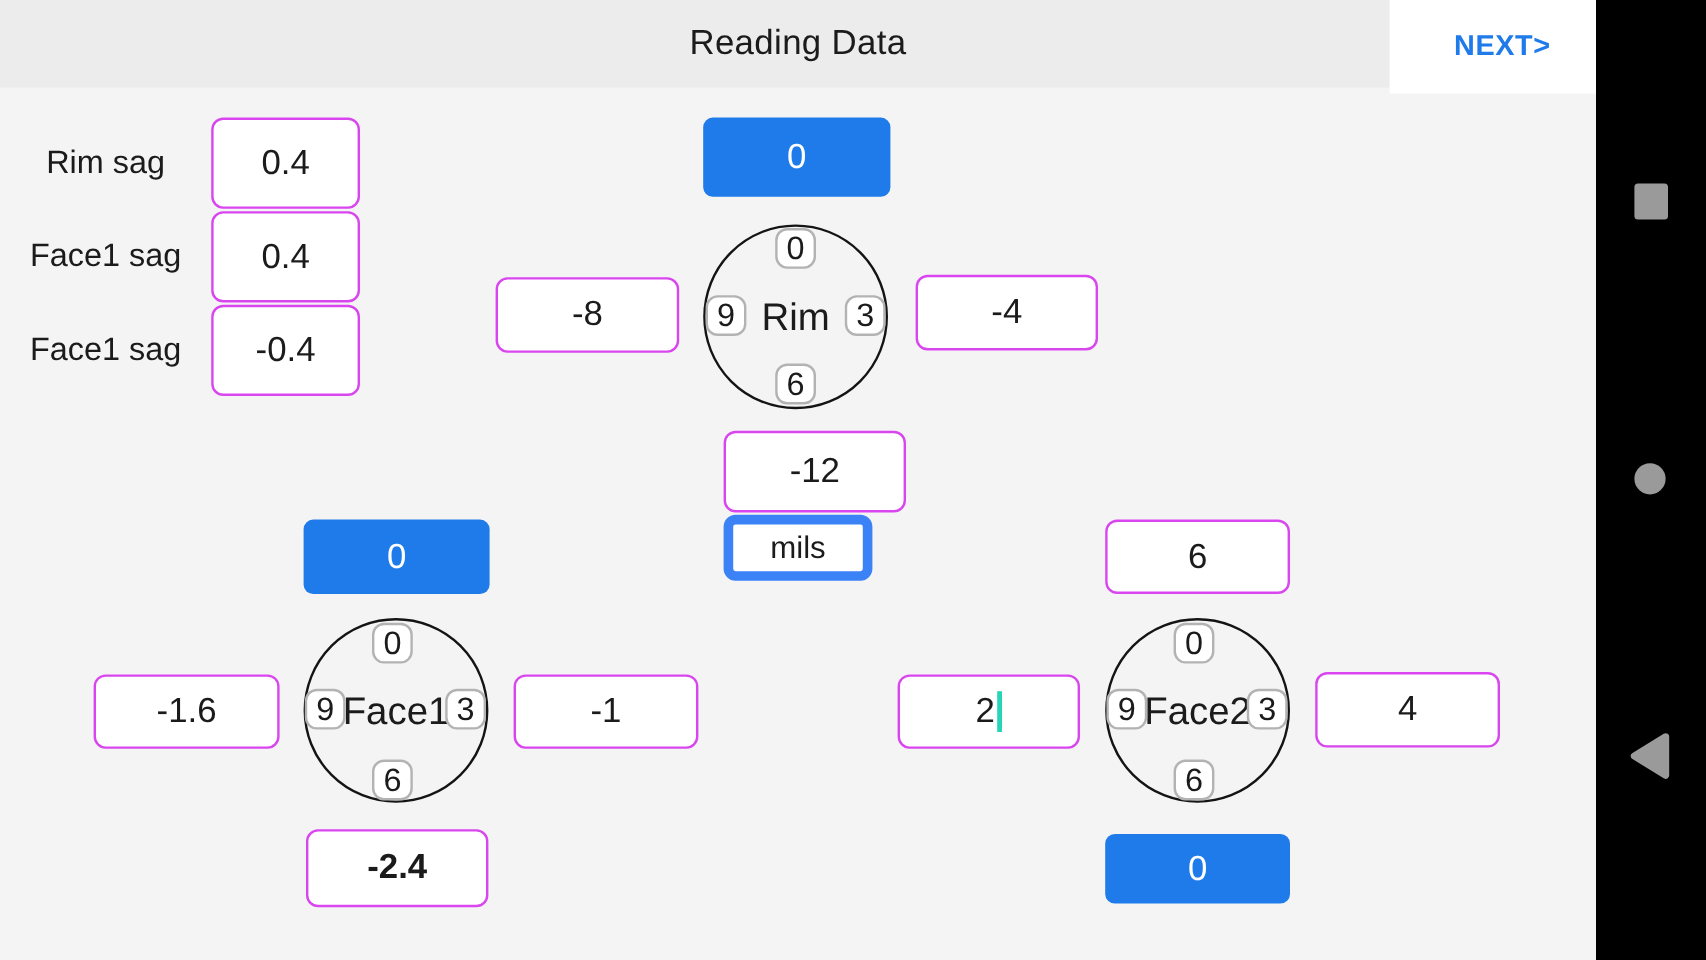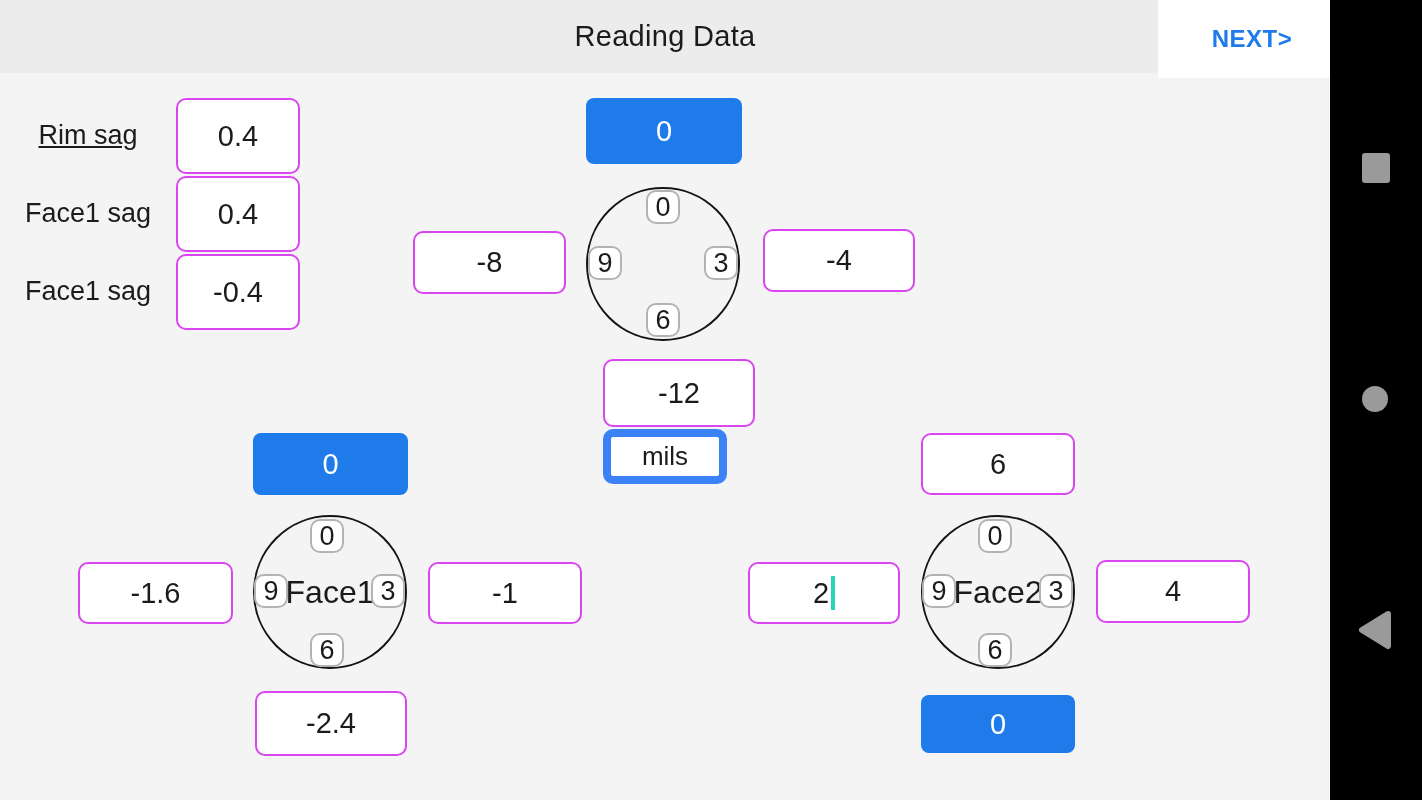--- a/index.html
+++ b/index.html
@@ -56,32 +56,33 @@
 <body style="--accent: #1e7be9; --caret: #26d4b8; --bar-bg: #ececec; --body-bg: #f4f4f4; --nav-gray: #9a9a9a;">
 
 <div class="abs app">
 
   <div class="abs app-bar"></div>
   <div class="abs flexc page-title">Reading Data</div>
   <div class="abs flexc next-panel">
     <span class="next-label">NEXT&gt;</span>
   </div>
 
-  <div class="abs flexc sag-label" style="left:8px;top:98px;width:160px;height:74px;text-decoration:underline;">Rim sag</div>
+  <div class="abs flexc sag-label" style="left:8px;top:98px;width:160px;height:74px;">Rim sag</div>
   <div class="abs flexc input" style="left:176px;top:98px;width:124px;height:76px;">0.4</div>
 
   <div class="abs flexc sag-label" style="left:8px;top:176px;width:160px;height:74px;">Face1 sag</div>
   <div class="abs flexc input" style="left:176px;top:176px;width:124px;height:76px;">0.4</div>
 
   <div class="abs flexc sag-label" style="left:8px;top:254px;width:160px;height:74px;">Face1 sag</div>
   <div class="abs flexc input" style="left:176px;top:254px;width:124px;height:76px;">-0.4</div>
 
   <button class="abs flexc btn-blue" style="left:586px;top:98px;width:156px;height:66px;">0</button>
 
   <div class="abs dial-circle" style="left:586px;top:187px;width:154px;height:154px;"></div>
+  <div class="abs flexc dial-label" style="left:586px;top:187px;width:154px;height:154px;">Rim</div>
 
   <div class="abs flexc chip" style="left:646px;top:190px;">0</div>
   <div class="abs flexc chip" style="left:588px;top:246px;">9</div>
   <div class="abs flexc chip" style="left:704px;top:246px;">3</div>
   <div class="abs flexc chip" style="left:646px;top:303px;">6</div>
 
   <div class="abs flexc input" style="left:413px;top:231px;width:153px;height:63px;">-8</div>
   <div class="abs flexc input" style="left:763px;top:229px;width:152px;height:63px;">-4</div>
   <div class="abs flexc input" style="left:603px;top:359px;width:152px;height:68px;">-12</div>
 
@@ -92,21 +93,21 @@
   <div class="abs dial-circle" style="left:253px;top:515px;width:154px;height:154px;"></div>
   <div class="abs flexc dial-label" style="left:253px;top:515px;width:154px;height:154px;">Face1</div>
 
   <div class="abs flexc chip" style="left:310px;top:519px;">0</div>
   <div class="abs flexc chip" style="left:254px;top:574px;">9</div>
   <div class="abs flexc chip" style="left:371px;top:574px;">3</div>
   <div class="abs flexc chip" style="left:310px;top:633px;">6</div>
 
   <div class="abs flexc input" style="left:78px;top:562px;width:155px;height:62px;">-1.6</div>
   <div class="abs flexc input" style="left:428px;top:562px;width:154px;height:62px;">-1</div>
-  <div class="abs flexc input" style="left:255px;top:691px;width:152px;height:65px;">-2.4</div>
+  <div class="abs flexc input" style="left:255px;top:691px;width:152px;height:65px;font-weight:bold;">-2.4</div>
 
   <div class="abs flexc input" style="left:921px;top:433px;width:154px;height:62px;">6</div>
 
   <div class="abs dial-circle" style="left:921px;top:515px;width:154px;height:154px;"></div>
   <div class="abs flexc dial-label" style="left:921px;top:515px;width:154px;height:154px;">Face2</div>
 
   <div class="abs flexc chip" style="left:978px;top:519px;">0</div>
   <div class="abs flexc chip" style="left:922px;top:574px;">9</div>
   <div class="abs flexc chip" style="left:1039px;top:574px;">3</div>
   <div class="abs flexc chip" style="left:978px;top:633px;">6</div>

